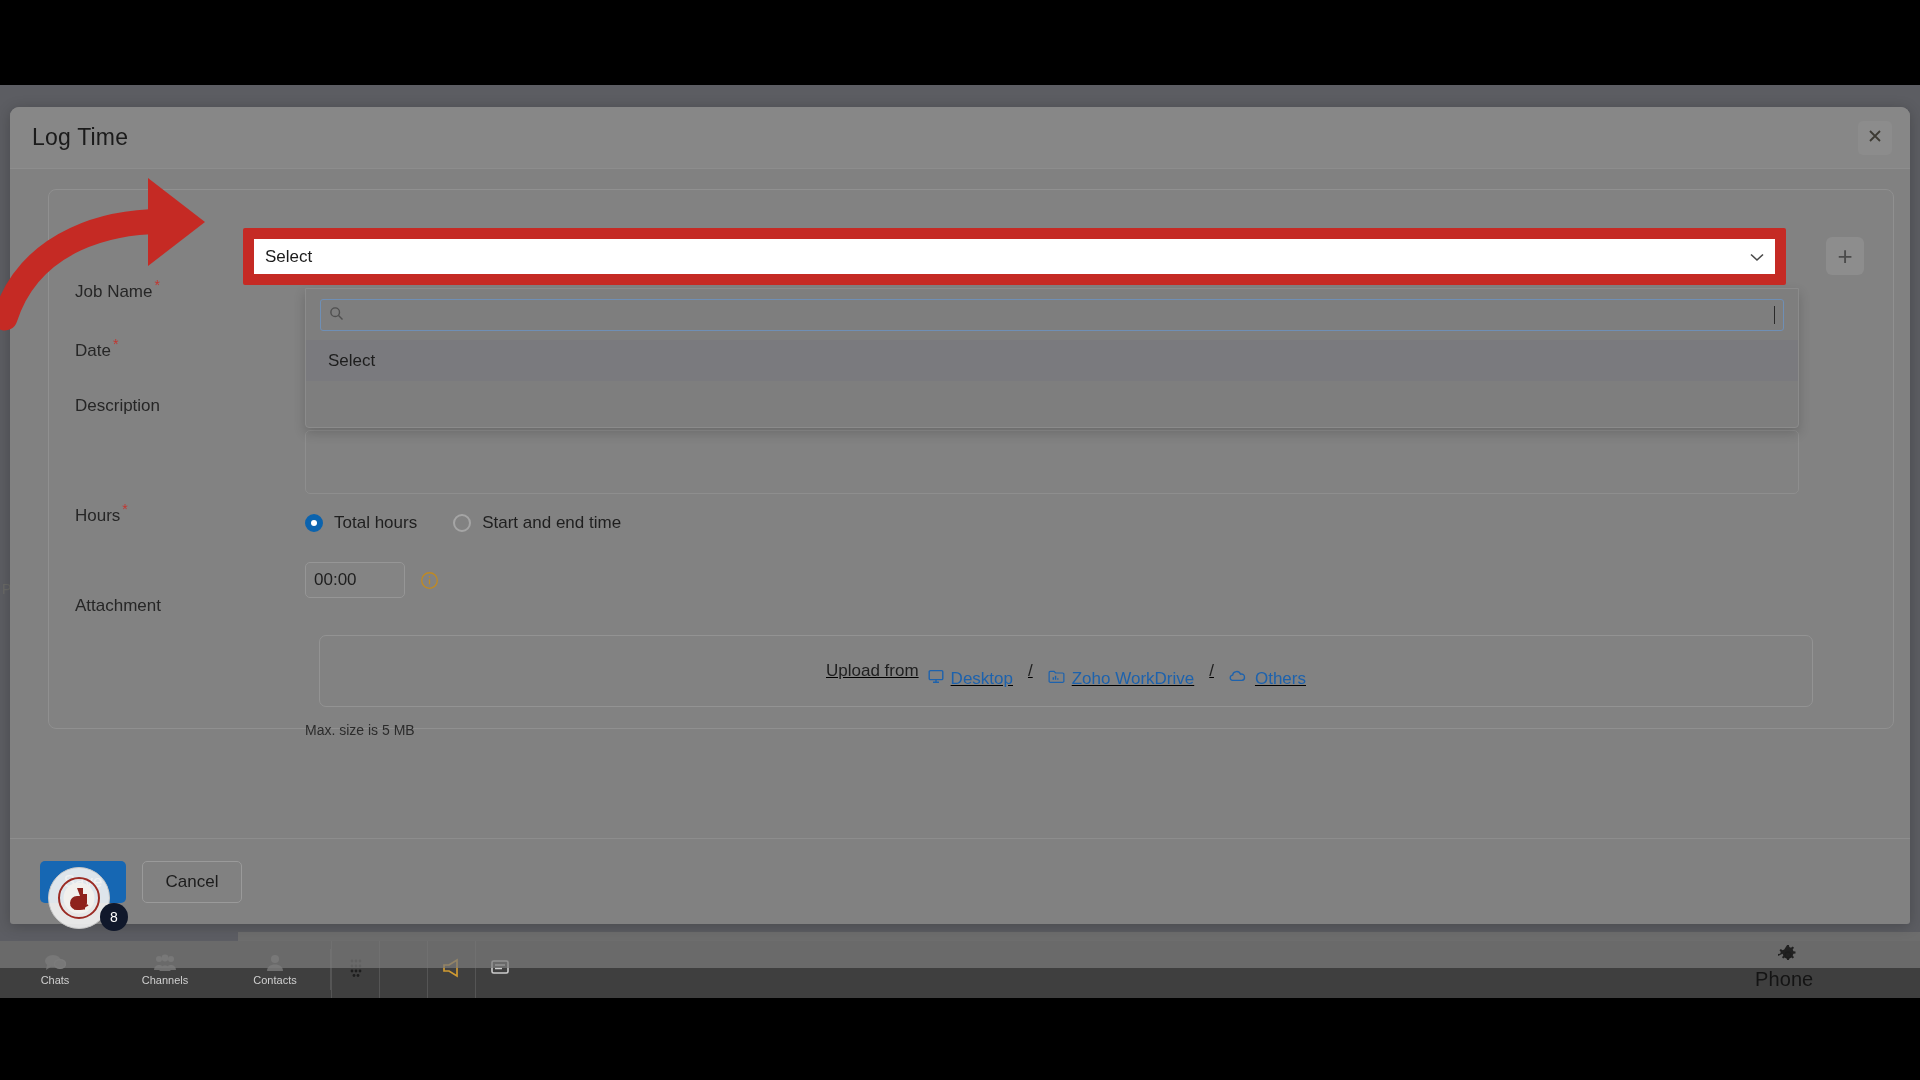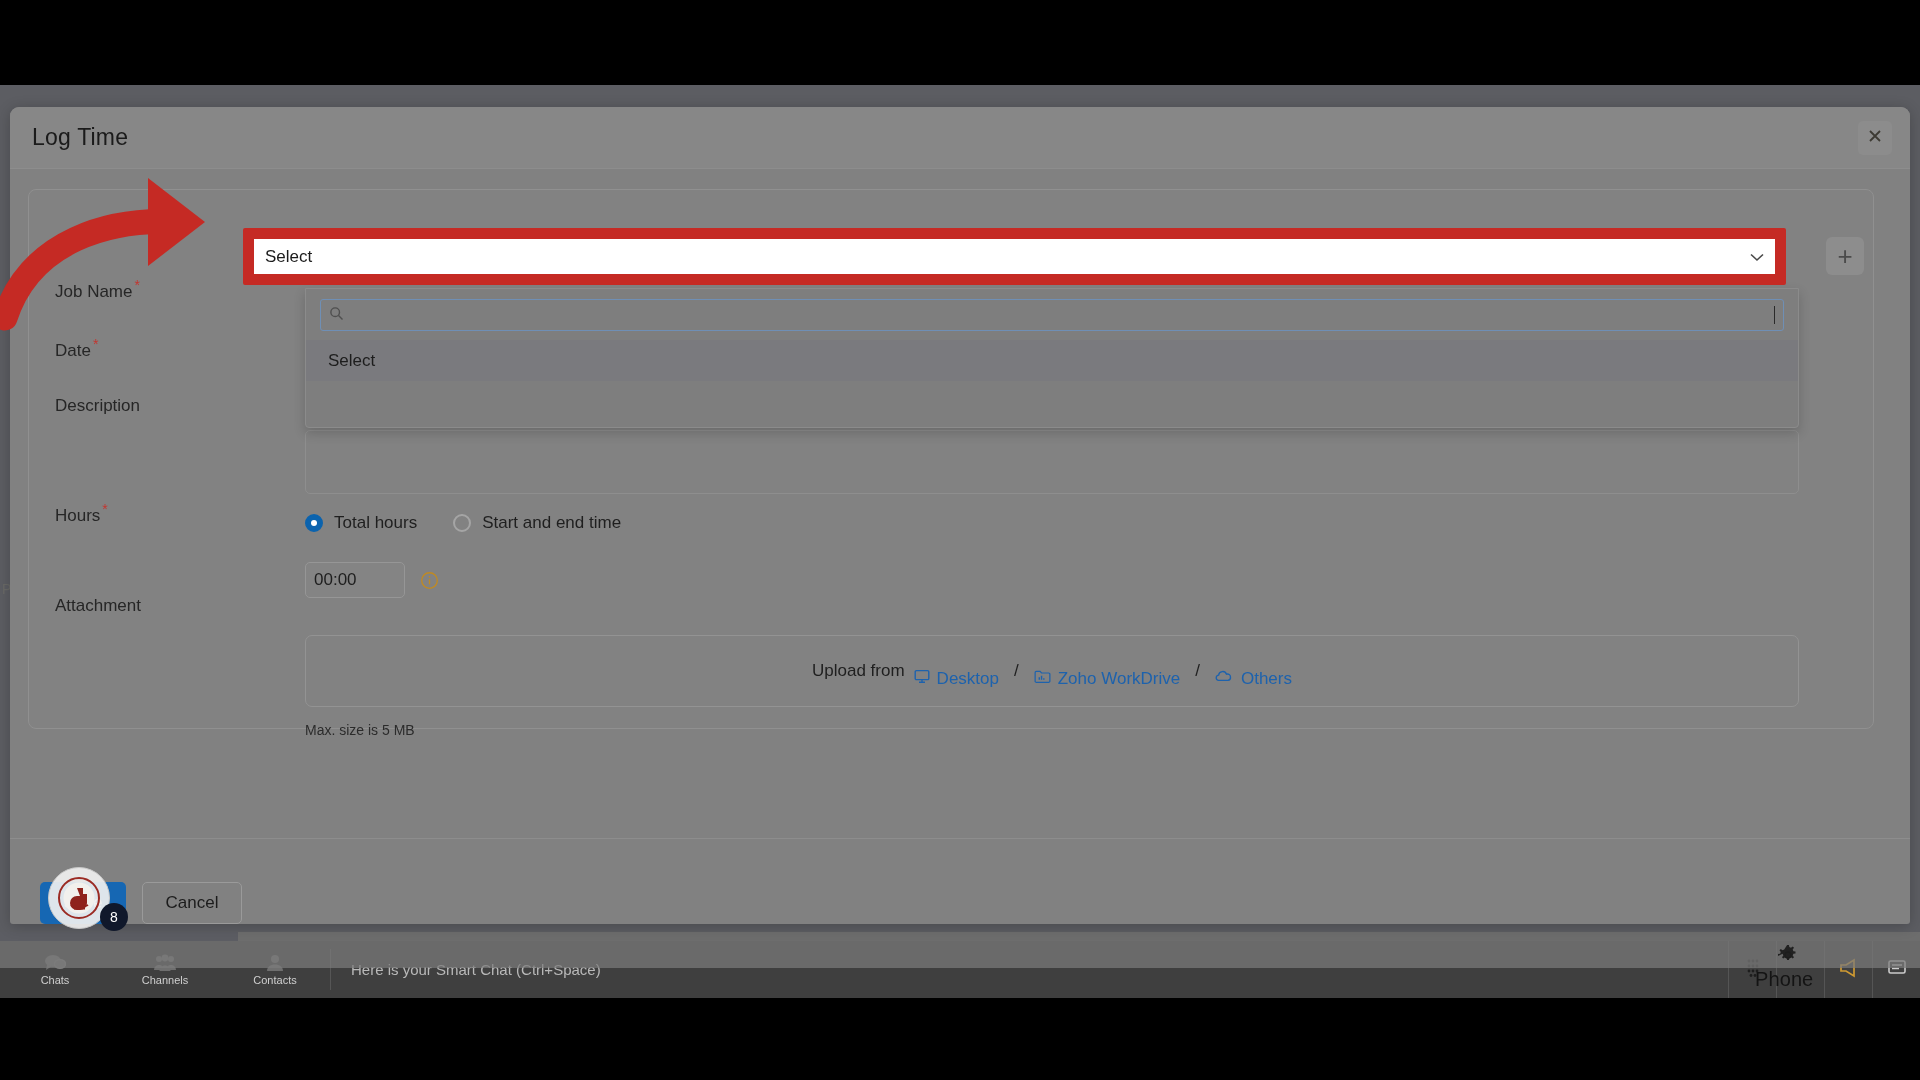--- a/index.html
+++ b/index.html
@@ -144,20 +144,21 @@
     border-radius: 5px;
     background: #8c8c8c;
     display: flex; align-items: center; justify-content: center;
     cursor: pointer;
   }
 
   .dialog-body {
     position: relative;
     padding: 28px 0 0 0;
     height: 755px;
+    margin-left: 20px;
   }
 
   .form-card {
     position: absolute;
     left: 18px; top: 20px;
     width: 1846px; height: 540px;
     background: #828282;
     border: 1px solid #909090;
     border-radius: 8px;
   }
@@ -302,27 +303,28 @@
   }
   .hours-info {
     position: absolute;
     left: 420px; top: 571px;
     z-index: 21;
   }
 
   
   .attach-box {
     position: absolute;
-    left: 305px; top: 635px;
+    left: 319px; top: 635px;
     width: 1494px; height: 72px;
     border: 1px solid #939393;
     border-radius: 7px;
     display: flex; align-items: center; justify-content: center;
     gap: 9px;
     z-index: 21;
+    text-decoration: underline;
   }
   .up-from { font-size: 17px; color: #1f1f1f; }
   .up-link {
     font-size: 17px; color: #1d62ad;
     display: inline-flex; align-items: center; gap: 7px;
     cursor: pointer;
     margin-top: 16px;
   }
   .up-slash { font-size: 17px; color: #1f1f1f; margin: 0 6px; }
   .max-size {
@@ -332,21 +334,21 @@
     z-index: 21;
   }
 
   
   .dialog-footer {
     position: absolute;
     left: 0; bottom: 0;
     width: 1900px; height: 86px;
     border-top: 1px solid #8d8d8d;
     display: flex;
-    align-items: flex-end;
+    align-items: center;
     padding-left: 30px;
     gap: 16px;
   }
   .btn-primary {
     min-width: 86px; height: 42px;
     background: #1667b3;
     color: #ffffff;
     border: 0; border-radius: 5px;
     font-size: 17px;
     font-family: "Liberation Sans", sans-serif;
@@ -439,23 +441,20 @@
     <div class="cliq-tab">
       <span>
         <svg width="20" height="18" viewBox="0 0 20 18" fill="#6f6f6f">
           <circle cx="10" cy="5" r="4"></circle>
           <path d="M2 17c0-4.2 3.4-6.6 8-6.6s8 2.4 8 6.6z"></path>
         </svg>
       </span>
       <span>Contacts</span>
     </div>
     <div class="cliq-divider"></div>
-    <div class="cliq-search">
-      <span>Here is your Smart Chat (Ctrl+Space)</span>
-    </div>
     <div class="cliq-right">
       <div class="cliq-ricon sep">
         <span>
           <svg width="16" height="20" viewBox="0 0 16 20" fill="#1d1d1d">
             <circle cx="4" cy="3" r="1.4"></circle>
               <circle cx="8" cy="3" r="1.4"></circle>
               <circle cx="12" cy="3" r="1.4"></circle>
             <circle cx="4" cy="8" r="1.4"></circle>
               <circle cx="8" cy="8" r="1.4"></circle>
               <circle cx="12" cy="8" r="1.4"></circle>

